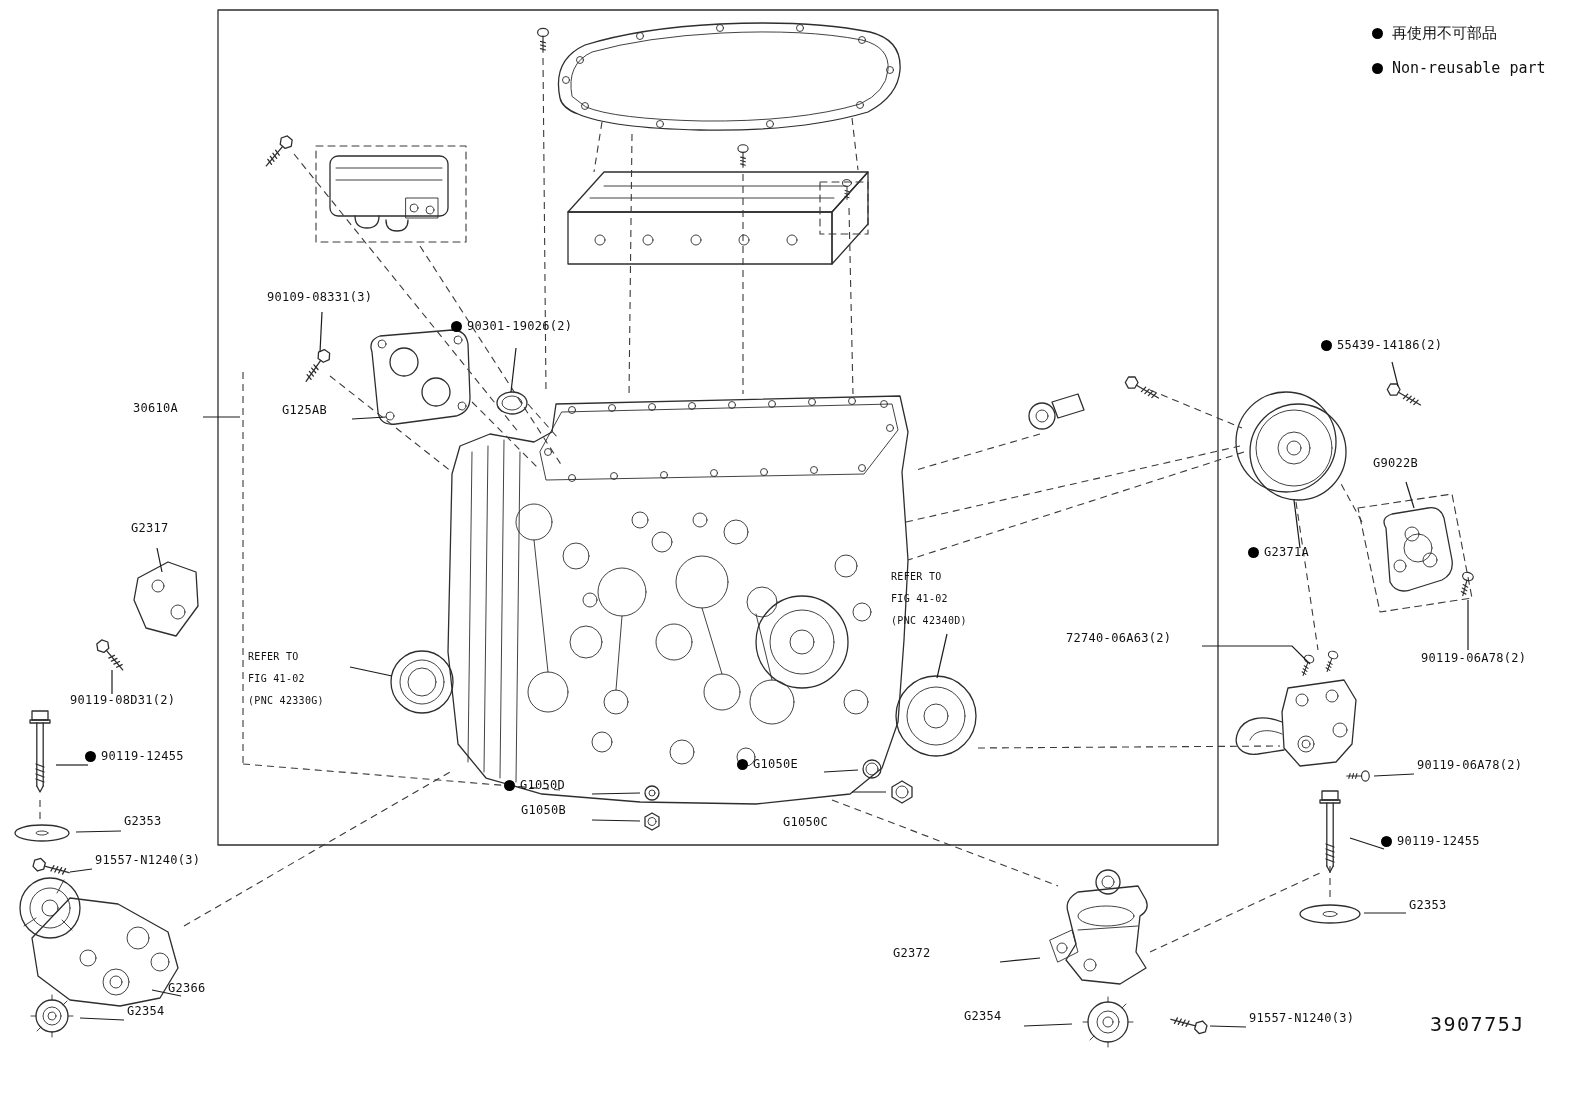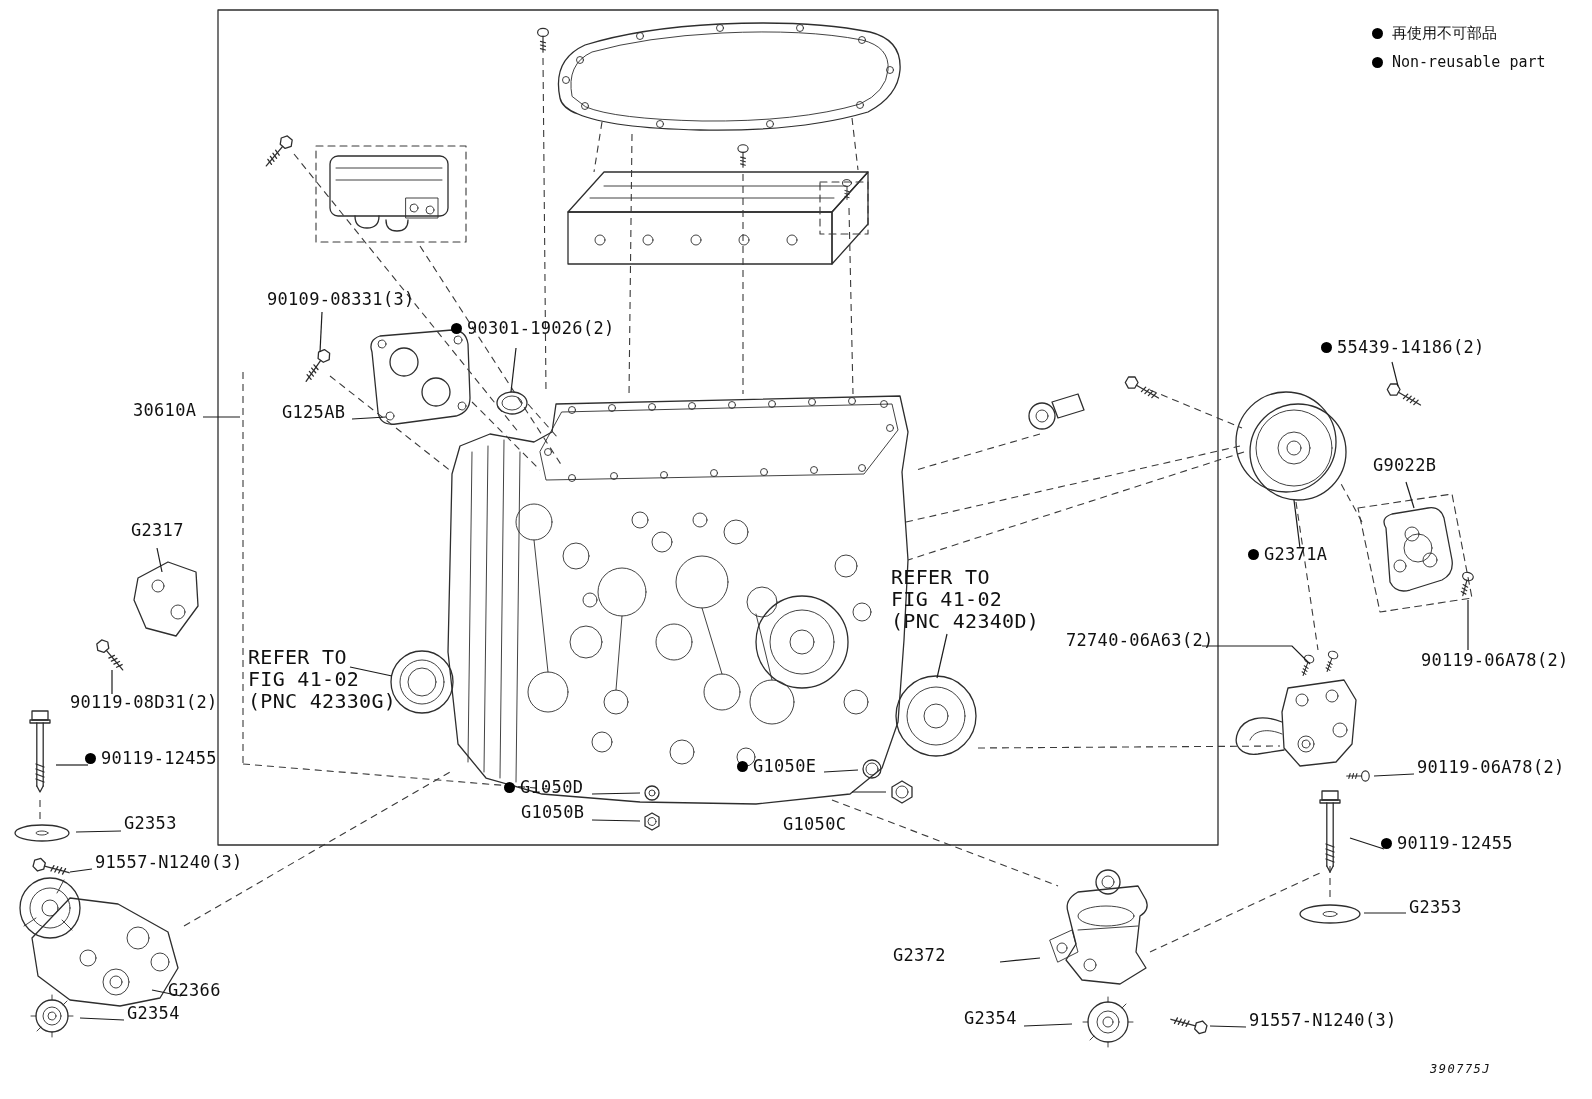--- a/index.html
+++ b/index.html
@@ -7,29 +7,29 @@
     position:relative; width:1592px; height:1099px; background:#ffffff;
     font-family:"DejaVu Sans Mono","Liberation Mono",monospace;
     color:#111; overflow:hidden;
   }
   svg.art { position:absolute; left:0; top:0; }
   .ln   { fill:none; stroke:#2e2e2e; stroke-width:1.3; stroke-linejoin:round; stroke-linecap:round; }
   .thin { fill:none; stroke:#2e2e2e; stroke-width:0.9; }
   .dash { fill:none; stroke:#3a3a3a; stroke-width:1.1; stroke-dasharray:7 5; }
   .lead { fill:none; stroke:#1c1c1c; stroke-width:1.2; }
   .label {
-    position:absolute; font-size:17px; line-height:1; white-space:nowrap;
+    position:absolute; font-size:12px; line-height:1; white-space:nowrap;
     display:flex; align-items:center; gap:5px; letter-spacing:0.3px;
   }
   .dot { width:11px; height:11px; border-radius:50%; background:#000; flex:0 0 auto; }
-  .note { position:absolute; font-size:20px; line-height:22px; white-space:nowrap; letter-spacing:0.3px; }
-  .legend { position:absolute; left:1372px; top:24px; display:flex; flex-direction:column; gap:10px; }
+  .note { position:absolute; font-size:10px; line-height:22px; white-space:nowrap; letter-spacing:0.3px; }
+  .legend { position:absolute; left:1372px; top:24px; display:flex; flex-direction:column; gap:16px; }
   .legend-row { display:flex; align-items:center; gap:9px; font-size:15px; }
   .legend-row .jp { font-family:"DejaVu Sans","Liberation Sans",sans-serif; }
-  .diagram-number { position:absolute; left:1430px; top:1062px; font-size:12px; letter-spacing:1.5px;font-style:italic; }
+  .diagram-number { position:absolute; left:1430px; top:1012px; font-size:20px; letter-spacing:1.5px; }
 </style>
 </head>
 <body>
 
 <div class="stage">
 
   <svg class="art" width="1592" height="1099" viewBox="0 0 1592 1099">
     <defs>
       <g id="gLongBolt">
         <rect x="-8" y="-9" width="16" height="9"></rect>

